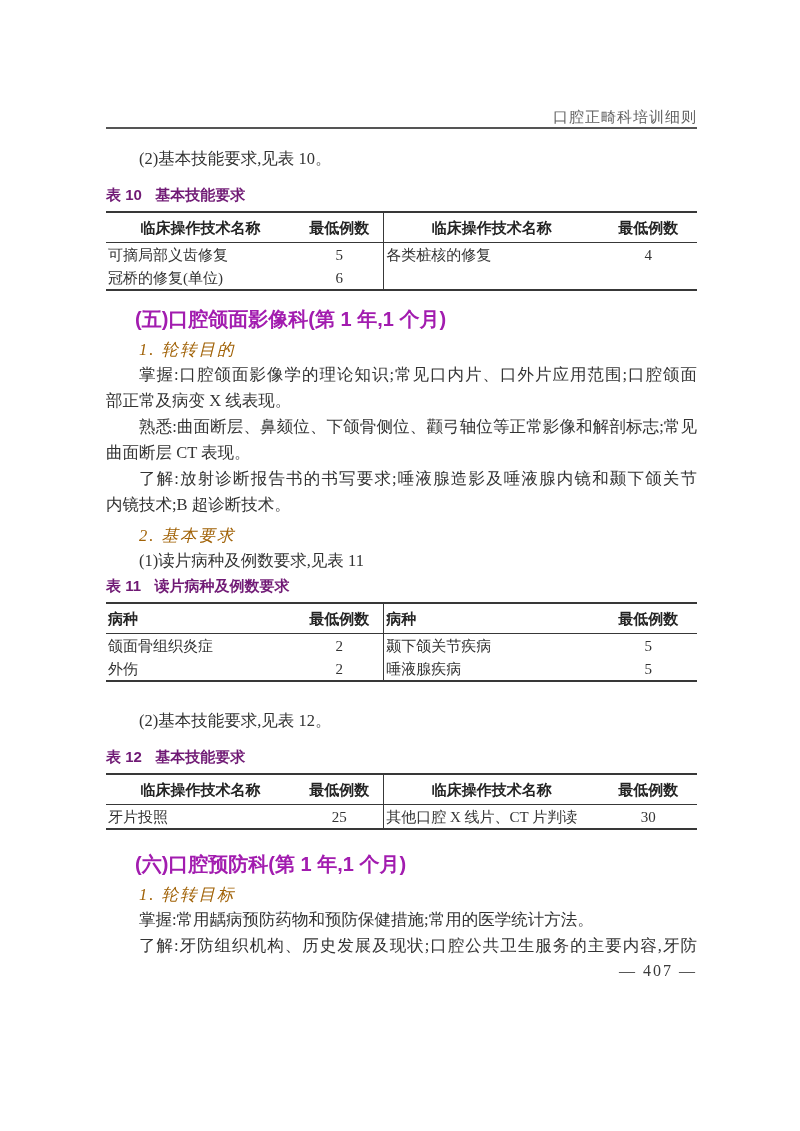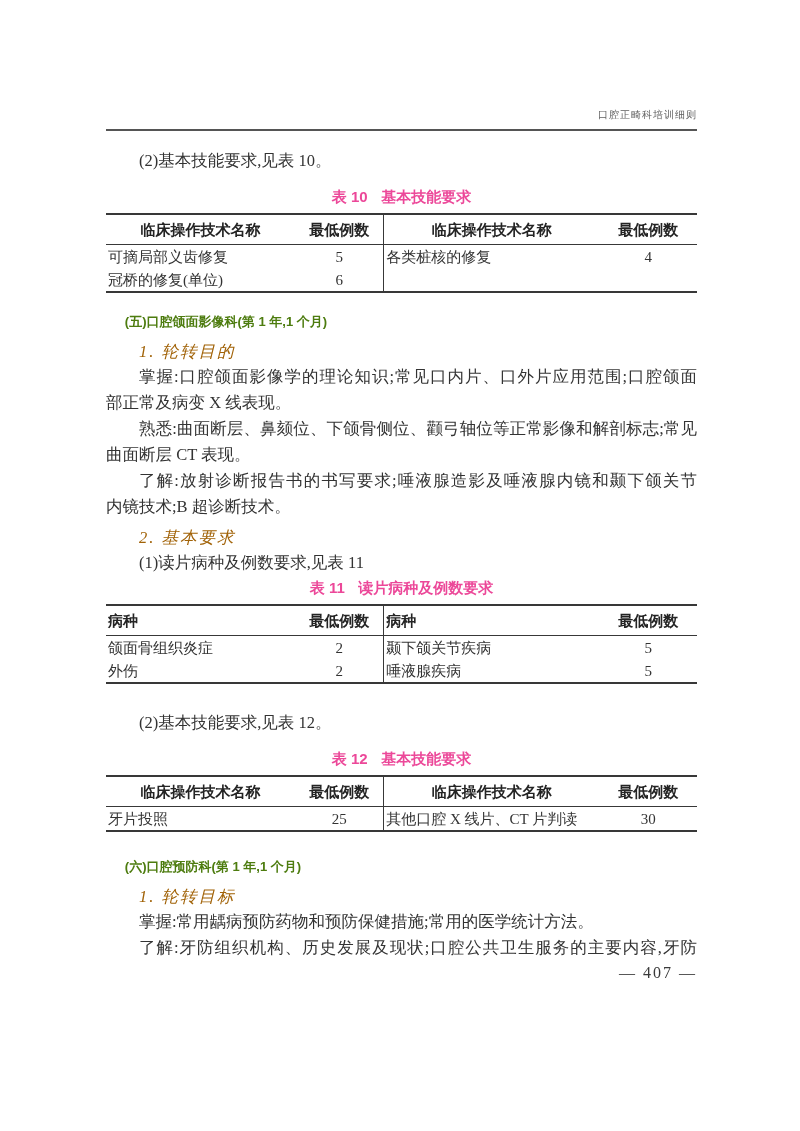--- a/index.html
+++ b/index.html
@@ -16,68 +16,66 @@
   }
   .sheet {
     box-sizing: border-box;
     width: 800px;
     height: 1131px;
     padding: 0 103px 0 106px;
   }
   
   .running-header {
     padding-top: 108px;
-    padding-bottom: 7px;
     border-bottom: 2px solid #555555;
     text-align: right;
-    font-size: 10px;
+    font-size: 15px;
     color: #5f5f5f;
     letter-spacing: 1px;
   }
   
   .para {
     font-size: 16.5px;
     line-height: 26px;
     color: #333333;
     margin: 0;
   }
   .indent { text-indent: 2em; }
   .jfull  { text-align: justify; text-align-last: justify; }
   .mt17 { margin-top: 17px; }
   .mt26 { margin-top: 26px; }
   
   .sec-title {
     font-family: "Liberation Sans", "DejaVu Sans", sans-serif;
     font-weight: bold;
-    font-size: 13px;
+    font-size: 20px;
     line-height: 25px;
-    color: #4d7c0f;
+    color: #a21caf;
     text-indent: 1.45em;
   }
   .mt22 { margin-top: 22px; }
   .mt16 { margin-top: 16px; }
   
   .subhead {
     font-style: italic;
     font-size: 16.5px;
     line-height: 24px;
     letter-spacing: 2px;
     color: #a16207;
     text-indent: 2em;
     margin-top: 6px;
   }
   
   .caption {
     margin-top: 13px;
-    text-align: center;
     font-family: "Liberation Sans", "DejaVu Sans", sans-serif;
     font-weight: bold;
     font-size: 15px;
     line-height: 20px;
-    color: #ec4899;
+    color: #701a75;
   }
   .caption .cap-label { margin-right: 0.9em; }
   .mt6 { margin-top: 2px; }
   
   table.dtable {
     width: 100%;
     border-collapse: collapse;
     table-layout: fixed;
     border-top: 2px solid #383838;
     border-bottom: 2px solid #383838;

